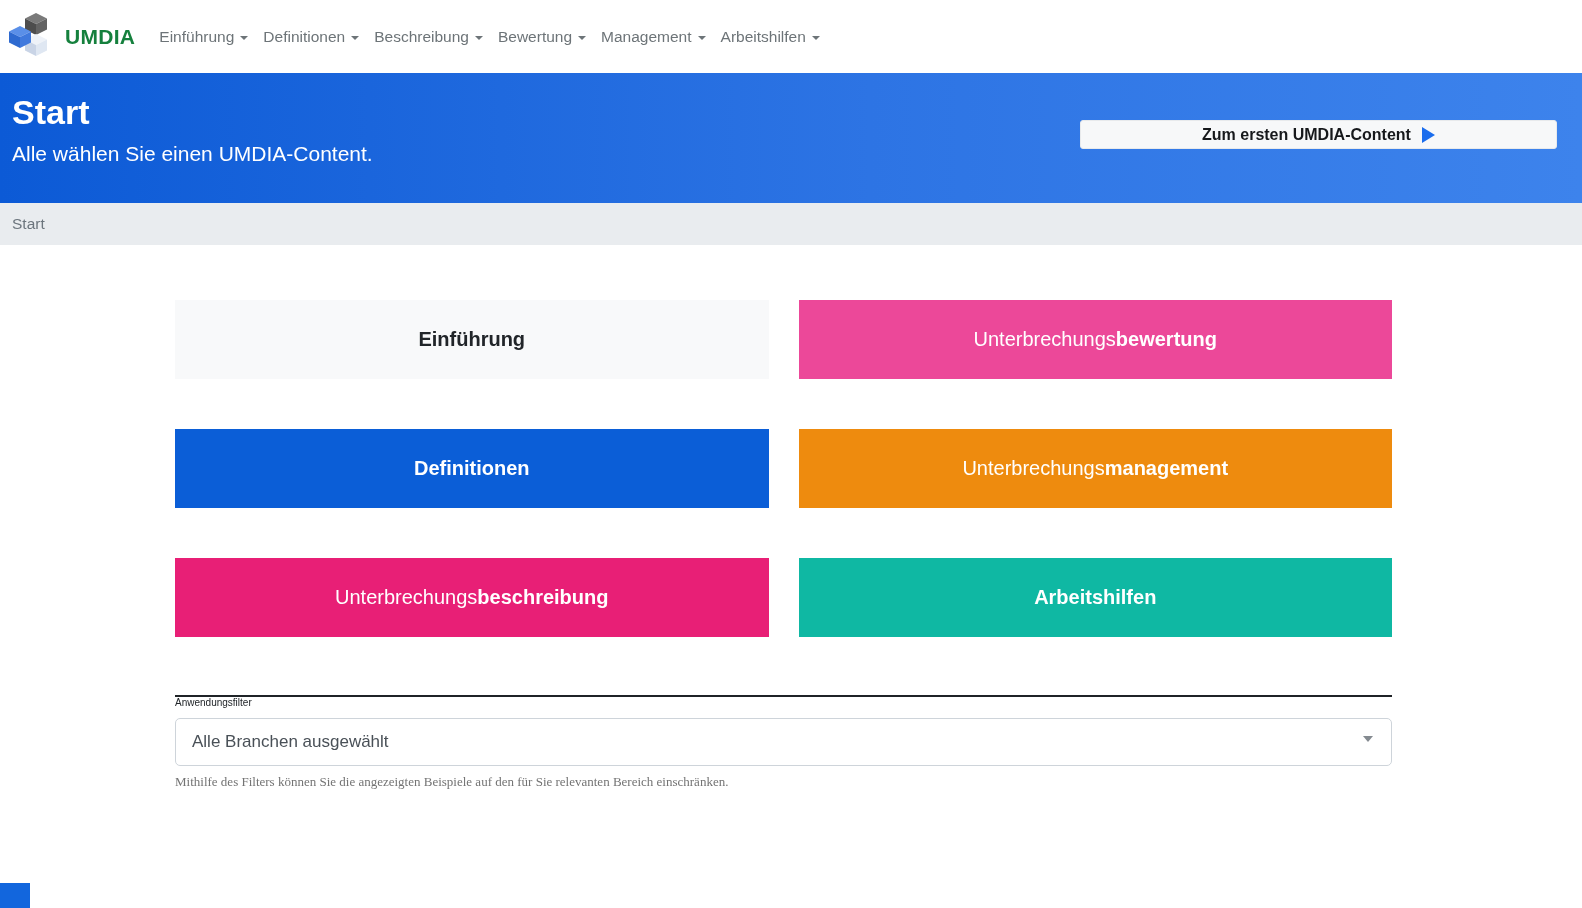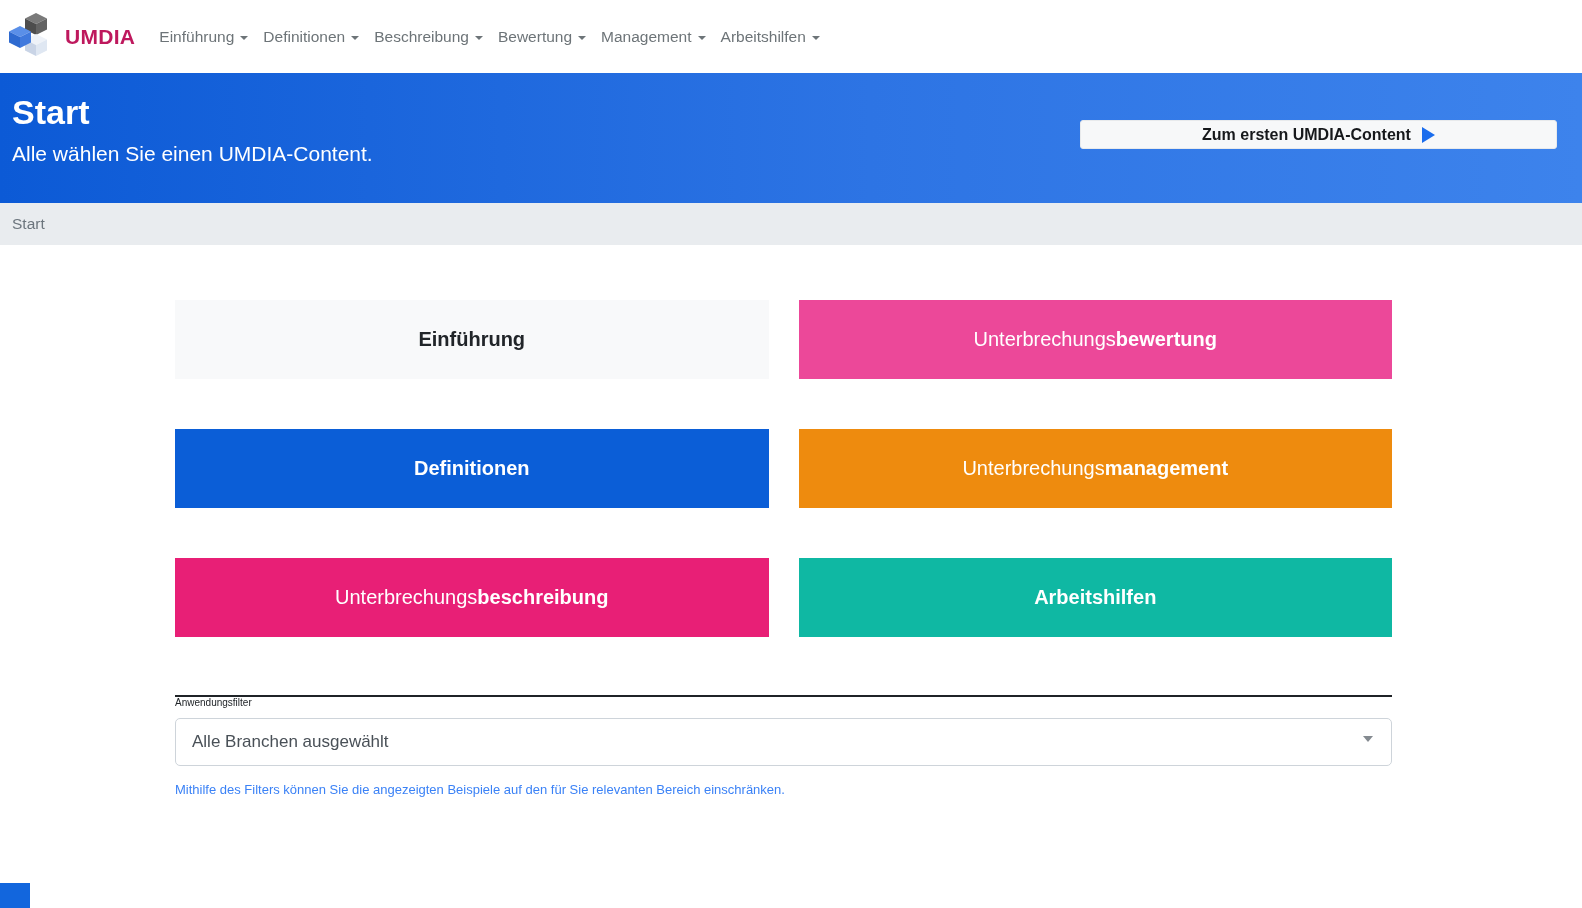--- a/index.html
+++ b/index.html
@@ -14,21 +14,21 @@
 
   
   .navbar {
     height:73px;
     background:#ffffff;
     display:flex;
     align-items:center;
     padding:0 16px 0 8px;
   }
   .brand { display:flex; align-items:center; gap:11px; cursor:pointer; }
-  .brand-title { font-size:21px; font-weight:700; color:#be185d; letter-spacing:.3px; }
+  .brand-title { font-size:21px; font-weight:700; color:#15803d; letter-spacing:.3px; }
   .nav-items { display:flex; list-style:none; margin:0 0 0 24px; padding:0; }
   .nav-item {
     color:#6d7478; font-size:15.5px;
     padding:8px 15px 8px 0;
     display:flex; align-items:center;
     cursor:pointer; white-space:nowrap;
   }
   .caret-down {
     display:inline-block; width:0; height:0;
     border-left:4px solid transparent;
@@ -112,21 +112,21 @@
     position:relative;
     cursor:pointer;
   }
   .select-caret {
     position:absolute; right:18px; top:17px;
     width:0; height:0;
     border-left:5.5px solid transparent;
     border-right:5.5px solid transparent;
     border-top:6px solid #848a90;
   }
-  .help-text { margin-top:16px; font-size:13px; color:#3b82f6; }
+  .help-text { margin-top:8px; font-size:13px; color:#737373;font-family:Liberation Serif, serif; }
 
   .footer-fragment {
     position:absolute; left:0; bottom:0;
     width:30px; height:25px;
     background:#1266dd;
   }
 </style>
 </head>
 <body>
 

